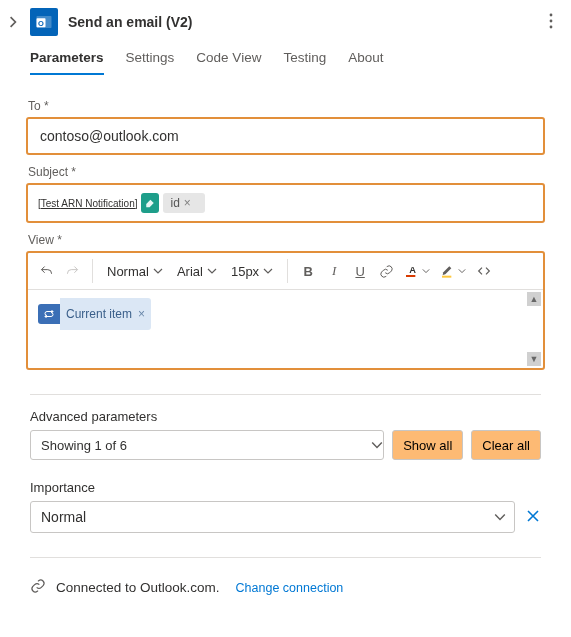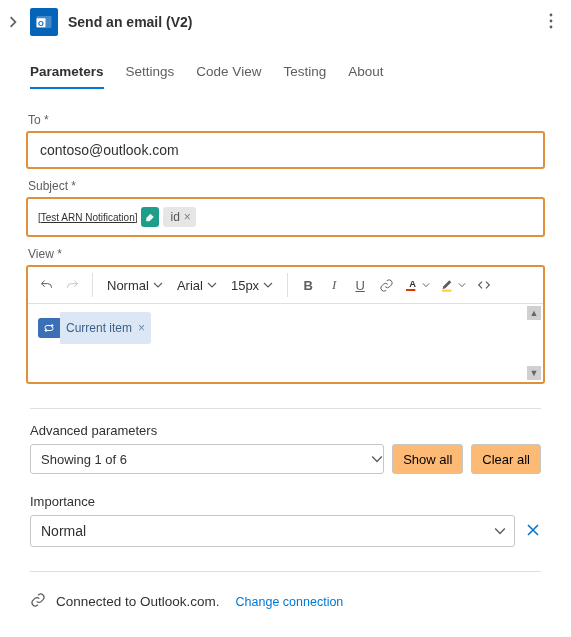--- a/index.html
+++ b/index.html
@@ -44,21 +44,20 @@
   }
   .header .spacer { flex:1; }
   .header .menu { color:#605e5c; cursor:pointer; padding:4px; }
 
   
   .tabs {
     display:flex;
     gap: 22px;
     padding: 0 30px;
     border-bottom: none;
-    margin-top: 14px;
   }
   .tab {
     padding: 6px 0 8px 0;
     font-size: 13.5px;
     color: #605e5c;
     cursor: pointer;
     border-bottom: 2px solid transparent;
   }
   .tab.active {
     color: #323130;
@@ -93,21 +92,21 @@
   .subject-text { font-size:10px;text-decoration:underline; }
   .token {
     display:inline-flex; align-items:center;
     height: 20px;
     border-radius: 3px;
     font-size: 12px;
     padding: 0 4px;
     gap: 4px;
   }
   .token.teal { background:#1e9e8a; color:#fff; width:18px; justify-content:center; }
-  .token.grey { background:#e6e6e6; color:#555; padding: 0 5px 0 7px; text-align: center; }
+  .token.grey { background:#e6e6e6; color:#555; padding: 0 14px 0 7px; text-align: center; }
   .token.grey .x { cursor:pointer; opacity:.7; font-size:12px; }
   .body-box {
     border: 2px solid #e28f3a;
     border-radius: 3px;
     background:#fff;
     overflow:hidden;
   }
   .toolbar {
     display:flex;
     align-items:center;

